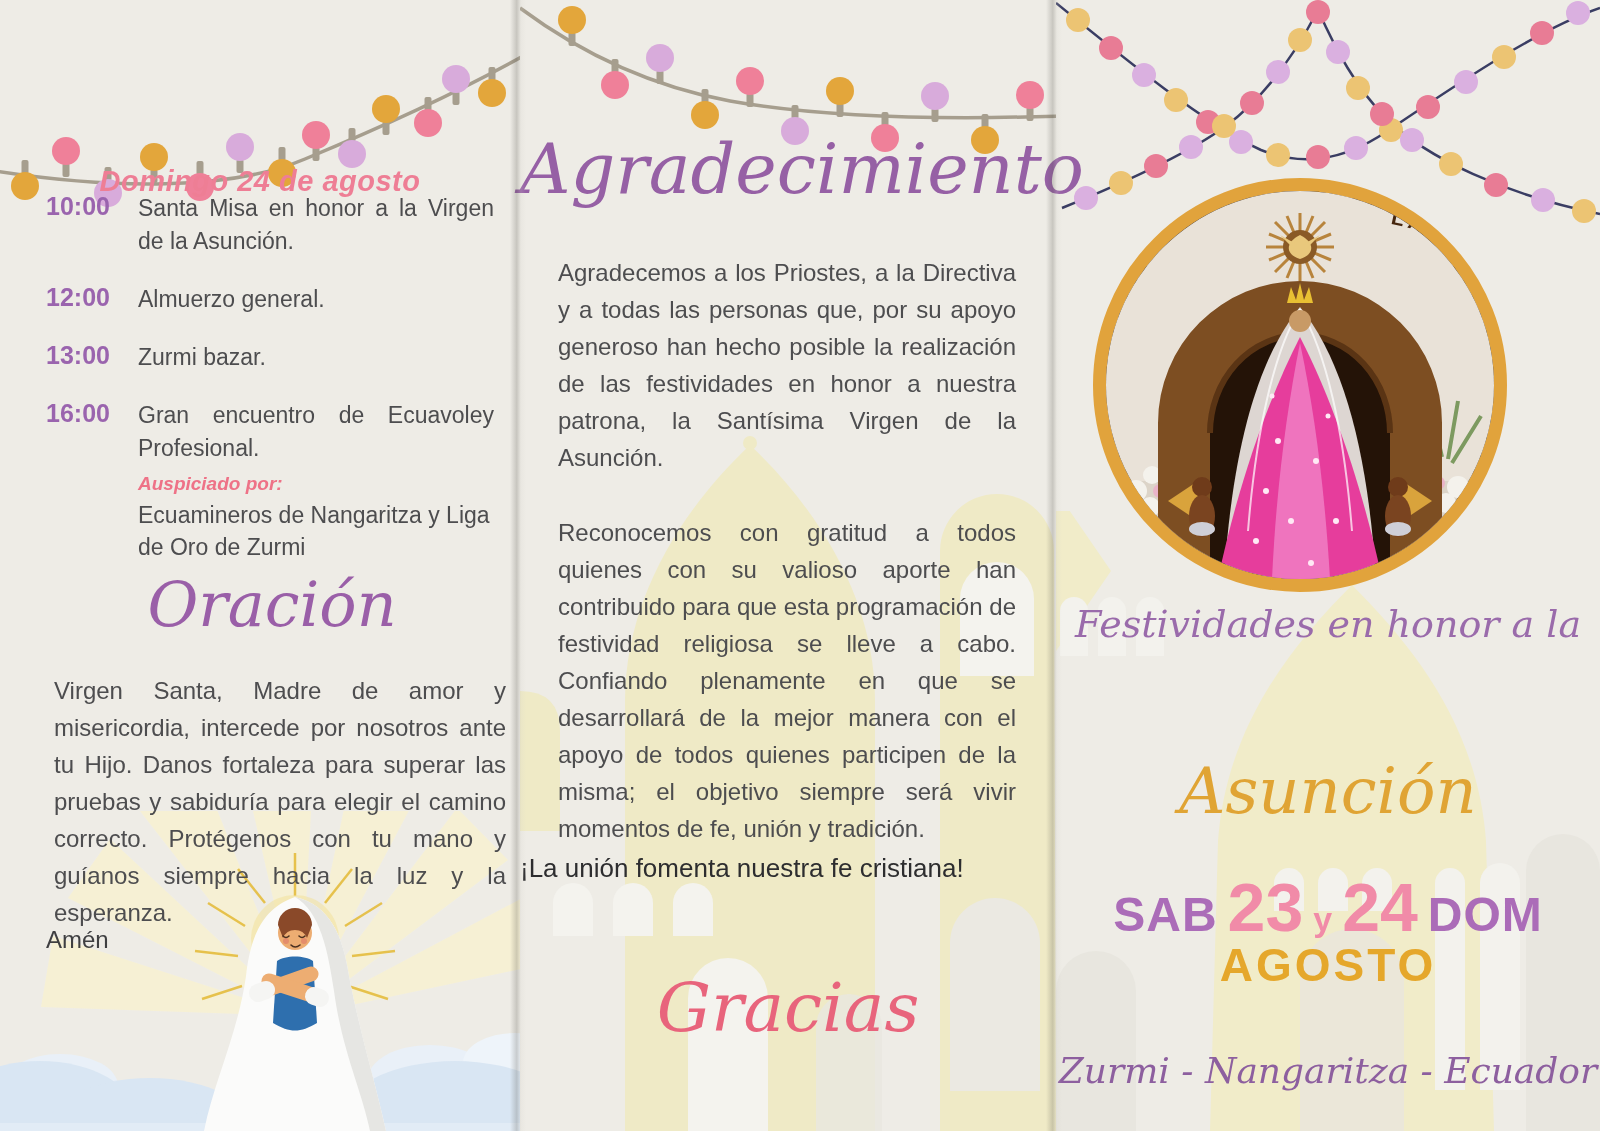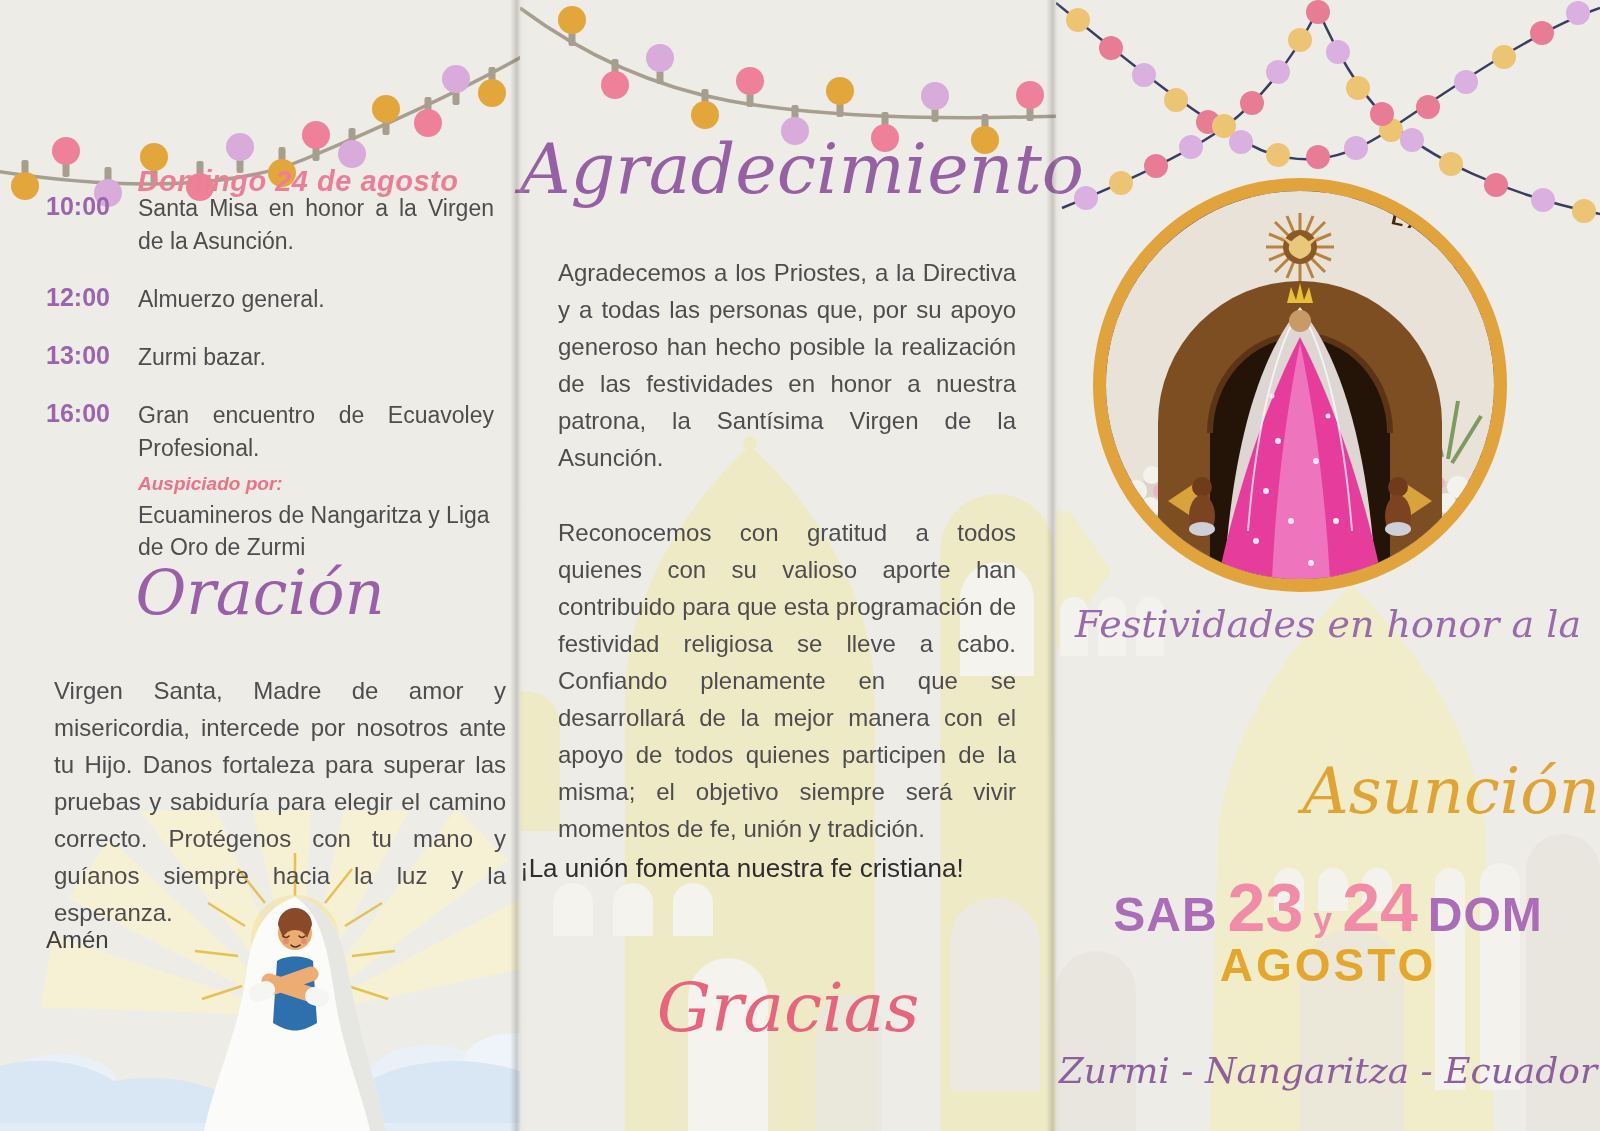--- a/index.html
+++ b/index.html
@@ -11,21 +11,21 @@
   .panel-right{left:1056px;width:544px;}
   .fold{position:absolute;top:0;height:100%;width:16px;z-index:6;pointer-events:none;
         background:linear-gradient(90deg,rgba(90,88,80,0) 0%,rgba(90,88,80,.26) 42%,rgba(210,208,200,.18) 68%,rgba(90,88,80,0) 100%);}
   .fold-1{left:510px;} .fold-2{left:1046px;}
 
   svg{display:block;}
 
   
   .lights{position:absolute;top:55px;left:0;z-index:1;}
   .schedule-title{position:absolute;top:141px;left:0;width:100%;text-align:center;z-index:2;
-     font-size:29px;font-weight:bold;font-style:italic;color:#ee7e95;letter-spacing:.5px;margin-left:38px;}
+     font-size:29px;font-weight:bold;font-style:italic;color:#ee7e95;letter-spacing:.5px;}
   .schedule{position:absolute;top:192px;left:46px;width:448px;z-index:2;display:flex;flex-direction:column;gap:25px;}
   .event{display:flex;align-items:flex-start;}
   .event .time{flex:0 0 64px;font-weight:bold;font-size:25px;color:#9a64ae;}
   .event .body{margin-left:28px;width:356px;font-size:23px;line-height:33px;text-align:justify;}
   .event .note{font-style:italic;font-size:18px;color:#b3679b;line-height:24px;text-align:left;}
   .event .sponsor-label{font-style:italic;font-weight:bold;font-size:19px;color:#ee7287;margin-top:4px;line-height:30px;text-align:left;}
   .event .sponsor{font-size:23px;line-height:32px;text-align:left;}
   .script{font-family:"DejaVu Serif",serif;font-style:italic;font-weight:400;}
   .prayer-title{position:absolute;top:556px;left:0;width:100%;text-align:center;z-index:2;
      font-size:62px;color:#9a5fa8;}
@@ -46,21 +46,21 @@
   .church{position:absolute;left:0;bottom:0;z-index:0;}
 
   
   .garland{position:absolute;top:0;left:0;z-index:1;}
   .photo-ring{position:absolute;top:178px;left:37px;width:388px;height:388px;border-radius:50%;
      border:13px solid #e1a33c;overflow:hidden;z-index:2;background:#1c0f08;}
   .r-subtitle{position:absolute;top:602px;left:0;width:100%;text-align:center;z-index:2;
      font-size:38px;color:#9a6bab;}
   .r-title1{position:absolute;top:664px;left:0;width:100%;text-align:center;z-index:2;
      font-size:64px;color:#e0a434;}
-  .r-title2{position:absolute;top:754px;left:0;width:100%;text-align:right;z-index:2;
+  .r-title2{position:absolute;top:754px;left:0;width:100%;text-align:center;z-index:2;
      font-size:64px;color:#e0a434;font-style:italic;}
   .r-date{position:absolute;top:868px;left:0;width:100%;z-index:2;display:flex;justify-content:center;
      align-items:baseline;gap:10px;font-weight:800;}
   .r-date .d-day{font-size:48px;color:#ab6cb8;letter-spacing:1px;}
   .r-date .d-num{font-size:68px;color:#f18ba8;letter-spacing:0;}
   .r-date .d-y{font-size:34px;color:#f18ba8;}
   .r-month{position:absolute;top:938px;left:0;width:100%;text-align:center;z-index:2;
      font-size:46px;font-weight:800;color:#e5a72b;letter-spacing:3px;}
   .r-location{position:absolute;top:1050px;left:0;width:100%;text-align:center;z-index:2;
      font-size:36px;color:#8d5f9f;}
@@ -129,21 +129,21 @@
       <div class="event">
         <span class="time">16:00</span>
         <div class="body">
           <div>Gran encuentro de Ecuavoley Profesional.</div>
           <div class="sponsor-label">Auspiciado por:</div>
           <div class="sponsor">Ecuamineros de Nangaritza y Liga de Oro de Zurmi</div>
         </div>
       </div>
     </div>
 
-    <h1 class="prayer-title script" style="margin:0;">Oración</h1>
+    <h1 class="prayer-title script" style="margin:12px;">Oración</h1>
     <p class="prayer" style="margin:8px;">Virgen Santa, Madre de amor y misericordia, intercede por nosotros ante tu Hijo. Danos fortaleza para superar las pruebas y sabiduría para elegir el camino correcto. Protégenos con tu mano y guíanos siempre hacia la luz y la esperanza.</p>
     <div class="amen">Amén</div>
 
     <svg class="left-art" width="520" height="320" viewBox="0 0 520 320">
 
       <g fill="#f7f1d4" opacity="0.95">
         <path d="M300,205 L53,125 L41,196 Z"></path>
         <path d="M300,205 L110,28 L68,87 Z"></path>
         <path d="M300,205 L203,-36 L140,0 Z"></path>
         <path d="M300,205 L314,-55 L242,-48 Z"></path>

